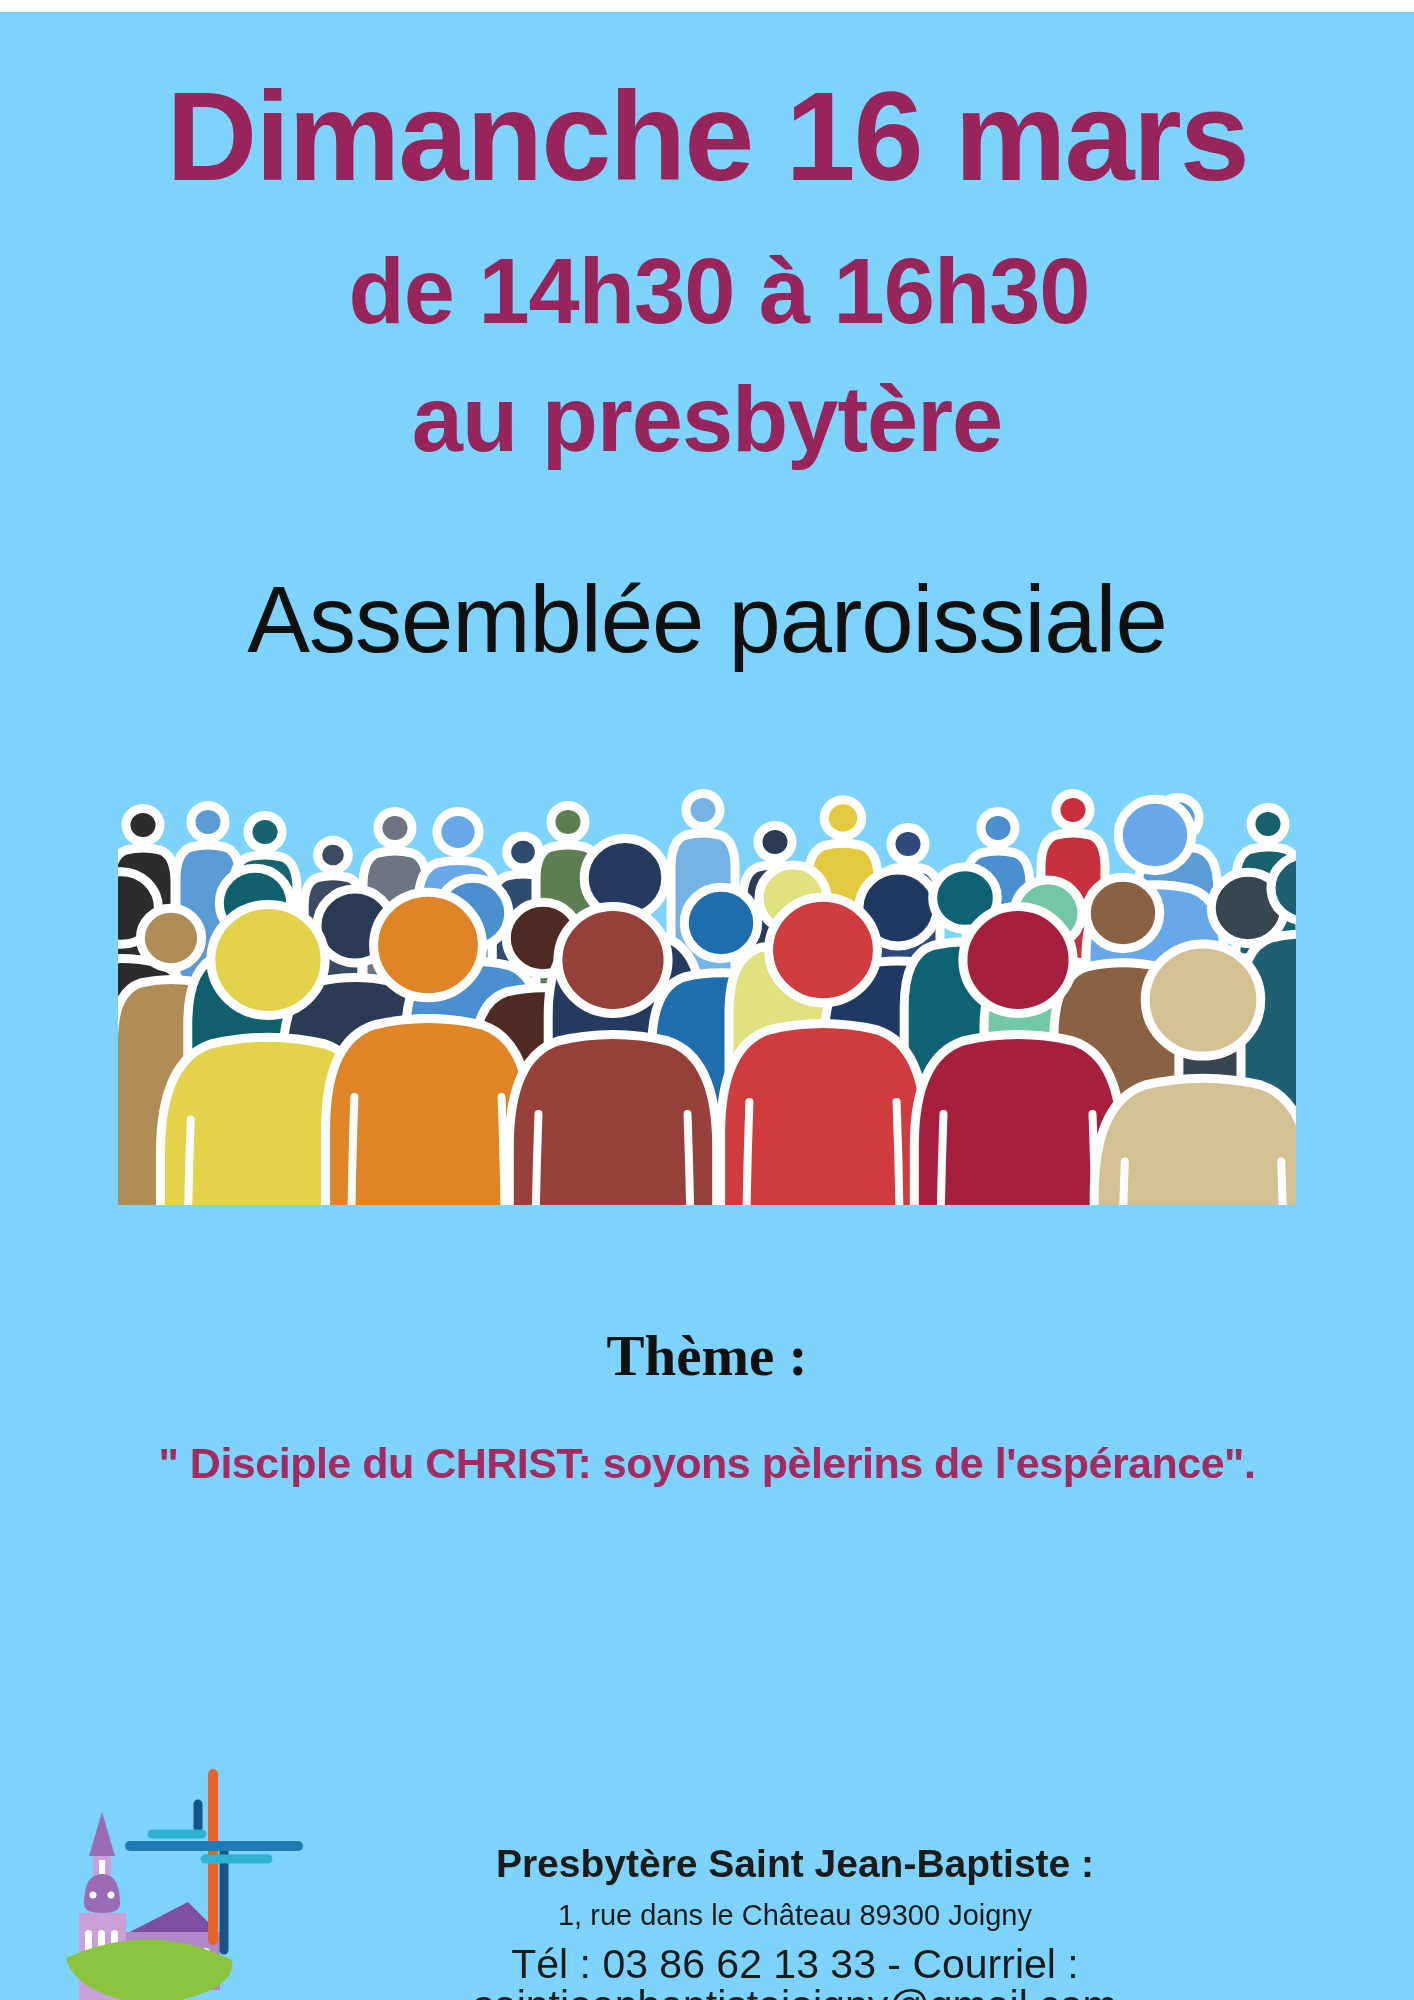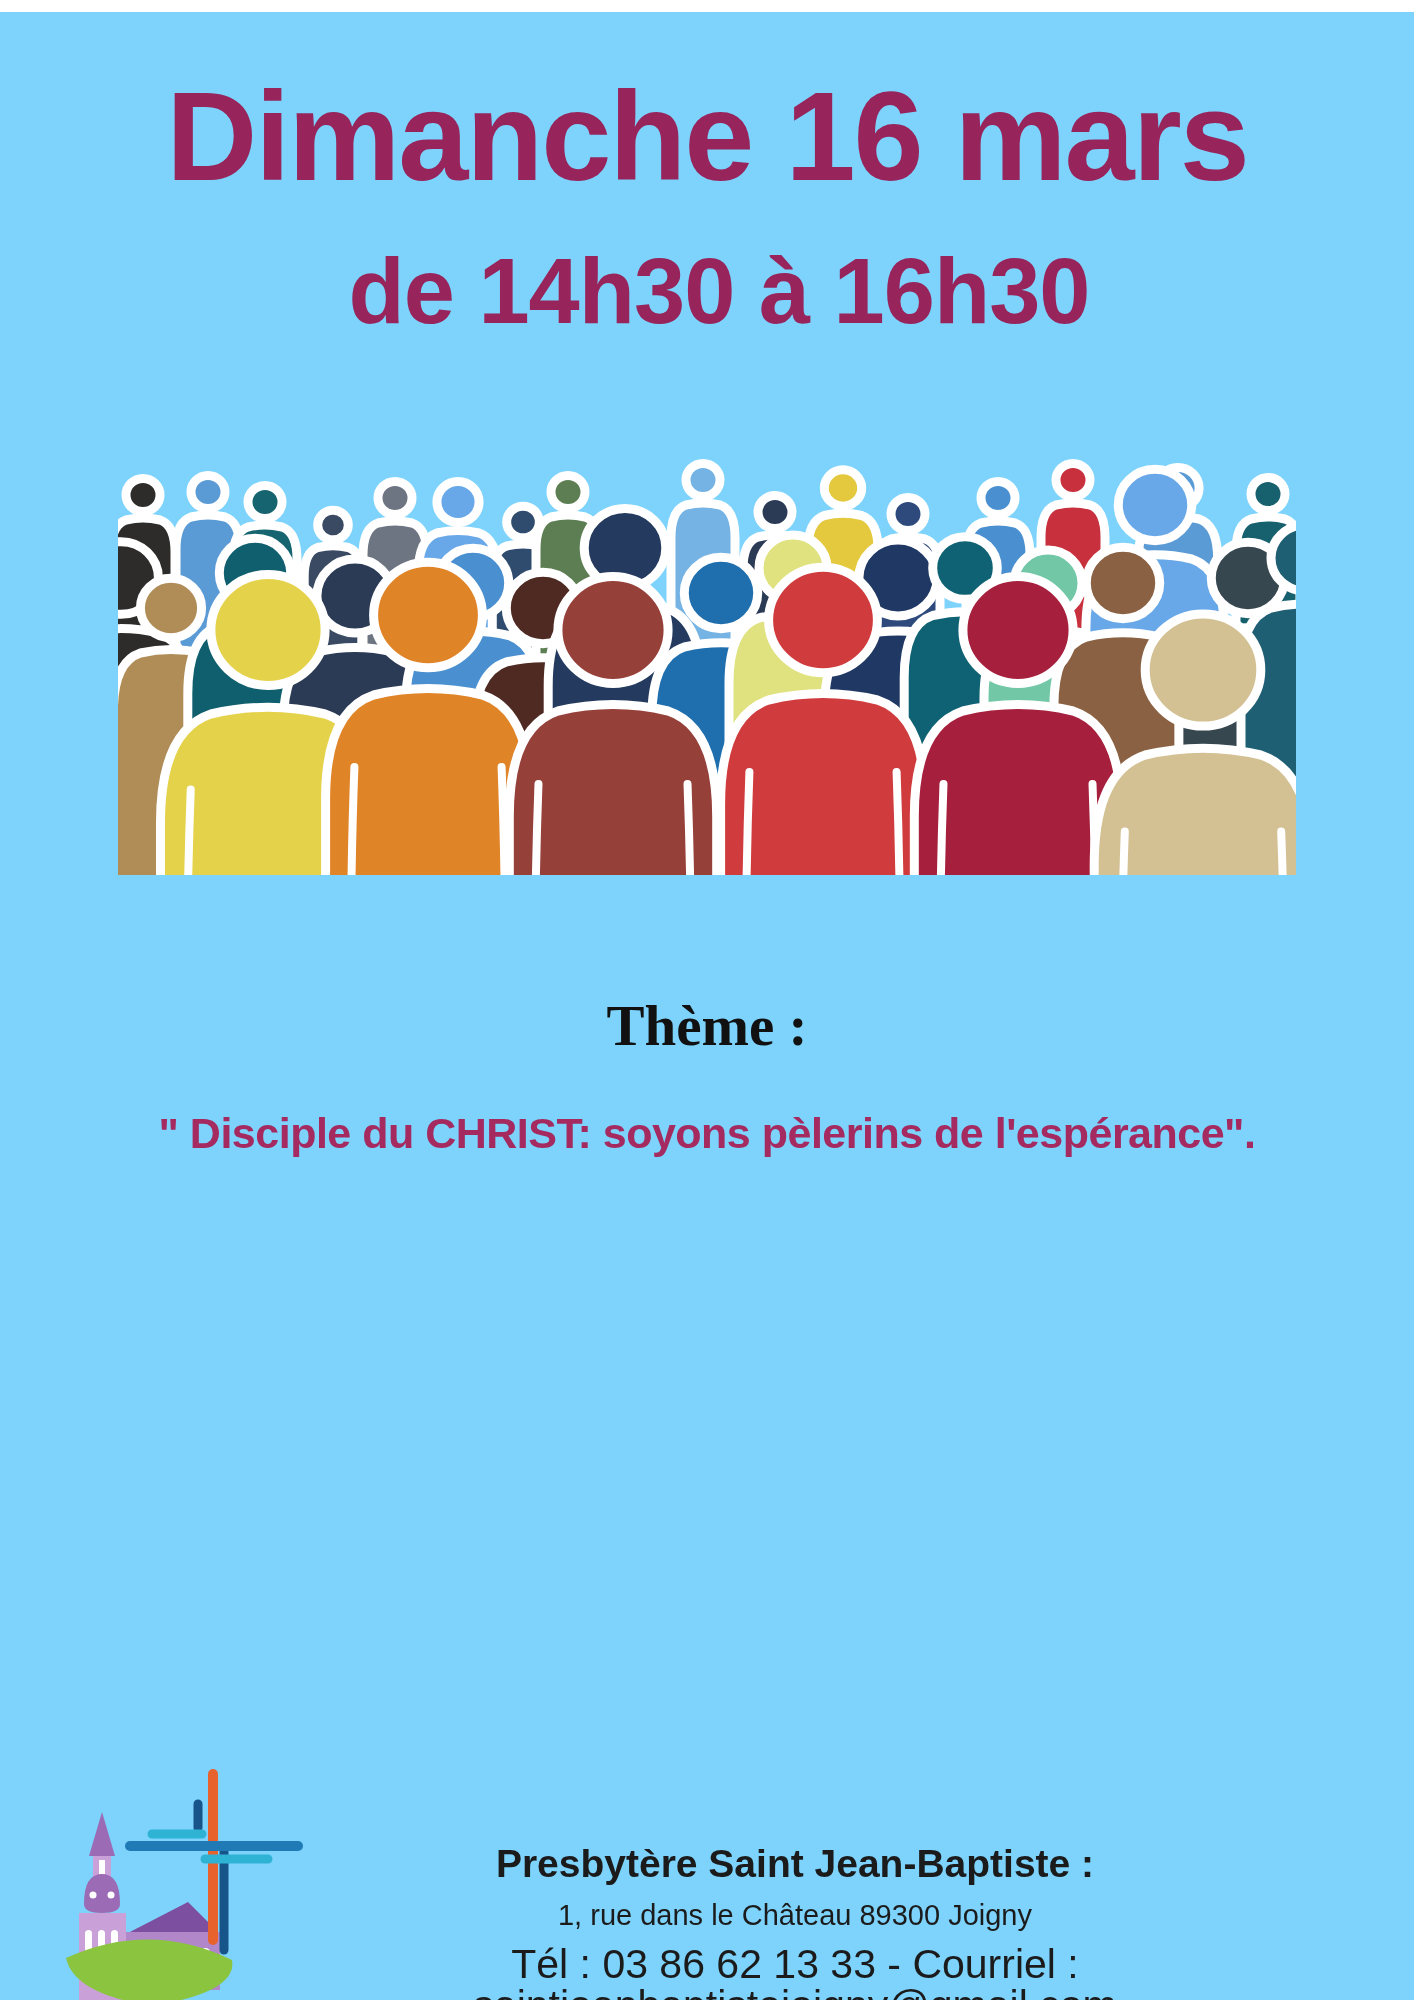--- a/index.html
+++ b/index.html
@@ -36,21 +36,23 @@
   .contact .address{margin-top:18px;font-size:29px;line-height:1;}
   .contact .tel{margin-top:14px;font-size:41px;line-height:1;}
 </style>
 </head>
 <body>
 
 <div class="poster">
 
   <div class="title">Dimanche 16 mars</div>
   <div class="subhead time-line">de 14h30 à 16h30</div>
-
+  <div class="subhead place-line">au presbytère</div>
+
+  <div class="subtitle">Assemblée paroissiale</div>
 
   <div class="crowd-wrap">
     <svg width="1178" height="420" viewBox="0 0 1178 420" xmlns="http://www.w3.org/2000/svg">
         <g transform="translate(25 40) scale(0.5)">
           <path d="M -64 400 L -64 115 Q -64 60 -34 50 Q 0 42 34 50 Q 64 60 64 115 L 64 400 Z" fill="#2E2C2A" stroke="#ffffff" stroke-width="9" stroke-linejoin="round" vector-effect="non-scaling-stroke"></path>
           <ellipse cx="0" cy="0" rx="34" ry="33" fill="#2E2C2A" stroke="#ffffff" stroke-width="9" stroke-linejoin="round" vector-effect="non-scaling-stroke"></ellipse>
         </g>
         <g transform="translate(90 37) scale(0.5)">
           <path d="M -64 400 L -64 115 Q -64 60 -34 50 Q 0 42 34 50 Q 64 60 64 115 L 64 400 Z" fill="#5B9BD5" stroke="#ffffff" stroke-width="9" stroke-linejoin="round" vector-effect="non-scaling-stroke"></path>
           <ellipse cx="0" cy="0" rx="34" ry="33" fill="#5B9BD5" stroke="#ffffff" stroke-width="9" stroke-linejoin="round" vector-effect="non-scaling-stroke"></ellipse>

